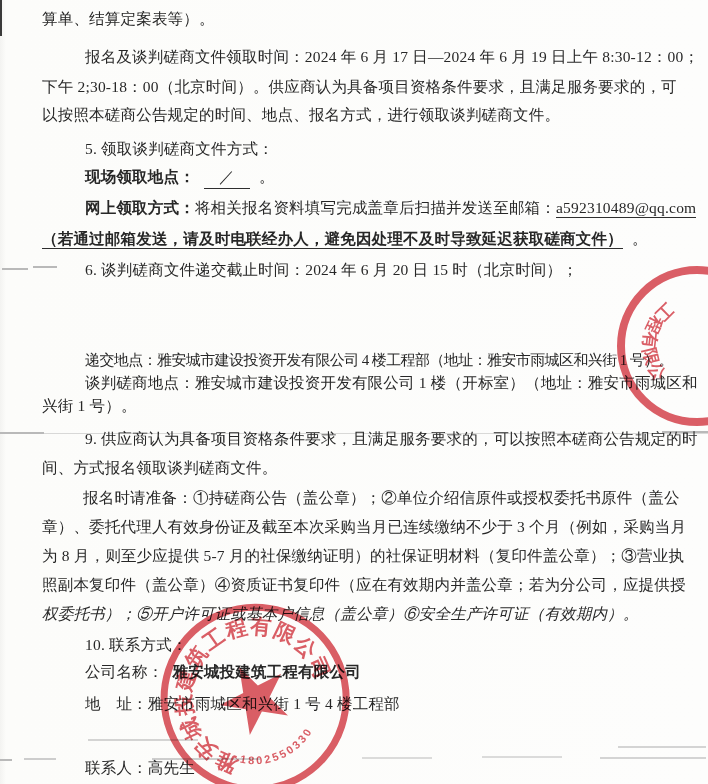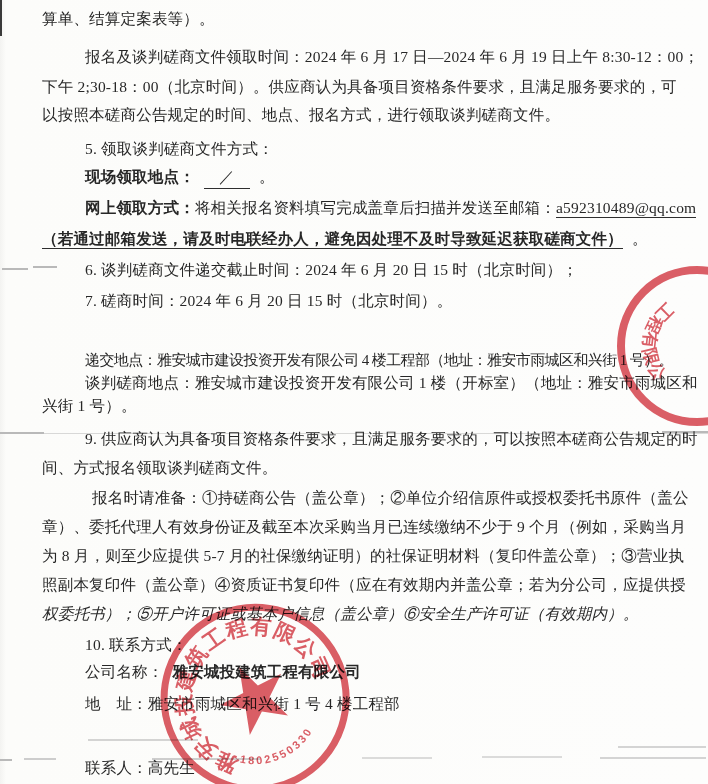--- a/index.html
+++ b/index.html
@@ -57,30 +57,29 @@
 
   <div class="ln" style="left:85px;top:197px;">
     <span class="b">网上领取方式：</span><span>将相关报名资料填写完成盖章后扫描并发送至邮箱：</span><span class="ul" style="font-family:Liberation Serif, serif;">a592310489@qq.com</span>
   </div>
 
   <div class="ln" style="left:42px;top:228px;">
     <span class="b ul">（若通过邮箱发送，请及时电联经办人，避免因处理不及时导致延迟获取磋商文件）</span><span class="gap"></span><span>。</span>
   </div>
 
   <div class="ln" style="left:85px;top:259px;">6. 谈判磋商文件递交截止时间：2024 年 6 月 20 日 15 时（北京时间）；</div>
-  <div class="ln" style="left:85px;top:290px;">7. 磋商时间：2024 年 6 月 20 日 15 时（北京时间）。</div>
   <div class="ln tight" style="left:85px;top:349px;">递交地点：雅安城市建设投资开发有限公司 4 楼工程部（地址：雅安市雨城区和兴街 1 号）。</div>
   <div class="ln" style="left:85px;top:372px;">谈判磋商地点：雅安城市建设投资开发有限公司 1 楼（开标室）（地址：雅安市雨城区和</div>
   <div class="ln" style="left:42px;top:395px;">兴街 1 号）。</div>
 
   <div class="ln" style="left:85px;top:428px;">9. 供应商认为具备项目资格条件要求，且满足服务要求的，可以按照本磋商公告规定的时</div>
   <div class="ln" style="left:42px;top:457px;text-align:right;">间、方式报名领取谈判磋商文件。</div>
 
-  <div class="ln" style="left:92px;top:487px;text-align:center;">报名时请准备：①持磋商公告（盖公章）；②单位介绍信原件或授权委托书原件（盖公</div>
-  <div class="ln" style="left:42px;top:516px;">章）、委托代理人有效身份证及截至本次采购当月已连续缴纳不少于 9 个月（例如，采购当月</div>
+  <div class="ln" style="left:83px;top:487px;text-align:center;">报名时请准备：①持磋商公告（盖公章）；②单位介绍信原件或授权委托书原件（盖公</div>
+  <div class="ln" style="left:42px;top:516px;">章）、委托代理人有效身份证及截至本次采购当月已连续缴纳不少于 3 个月（例如，采购当月</div>
   <div class="ln" style="left:42px;top:545px;">为 8 月，则至少应提供 5-7 月的社保缴纳证明）的社保证明材料（复印件盖公章）；③营业执</div>
   <div class="ln" style="left:42px;top:574px;">照副本复印件（盖公章）④资质证书复印件（应在有效期内并盖公章；若为分公司，应提供授</div>
   <div class="ln" style="left:42px;top:603px;font-style:italic;">权委托书）；⑤开户许可证或基本户信息（盖公章）⑥安全生产许可证（有效期内）。</div>
 
   <div class="ln" style="left:85px;top:634px;">10. 联系方式：</div>
 
   <div class="ln" style="left:85px;top:661px;">
     <span>公司名称：</span><span class="gap"></span><span class="b">雅安城投建筑工程有限公司</span>
   </div>
   <div class="ln" style="left:85px;top:693px;">

